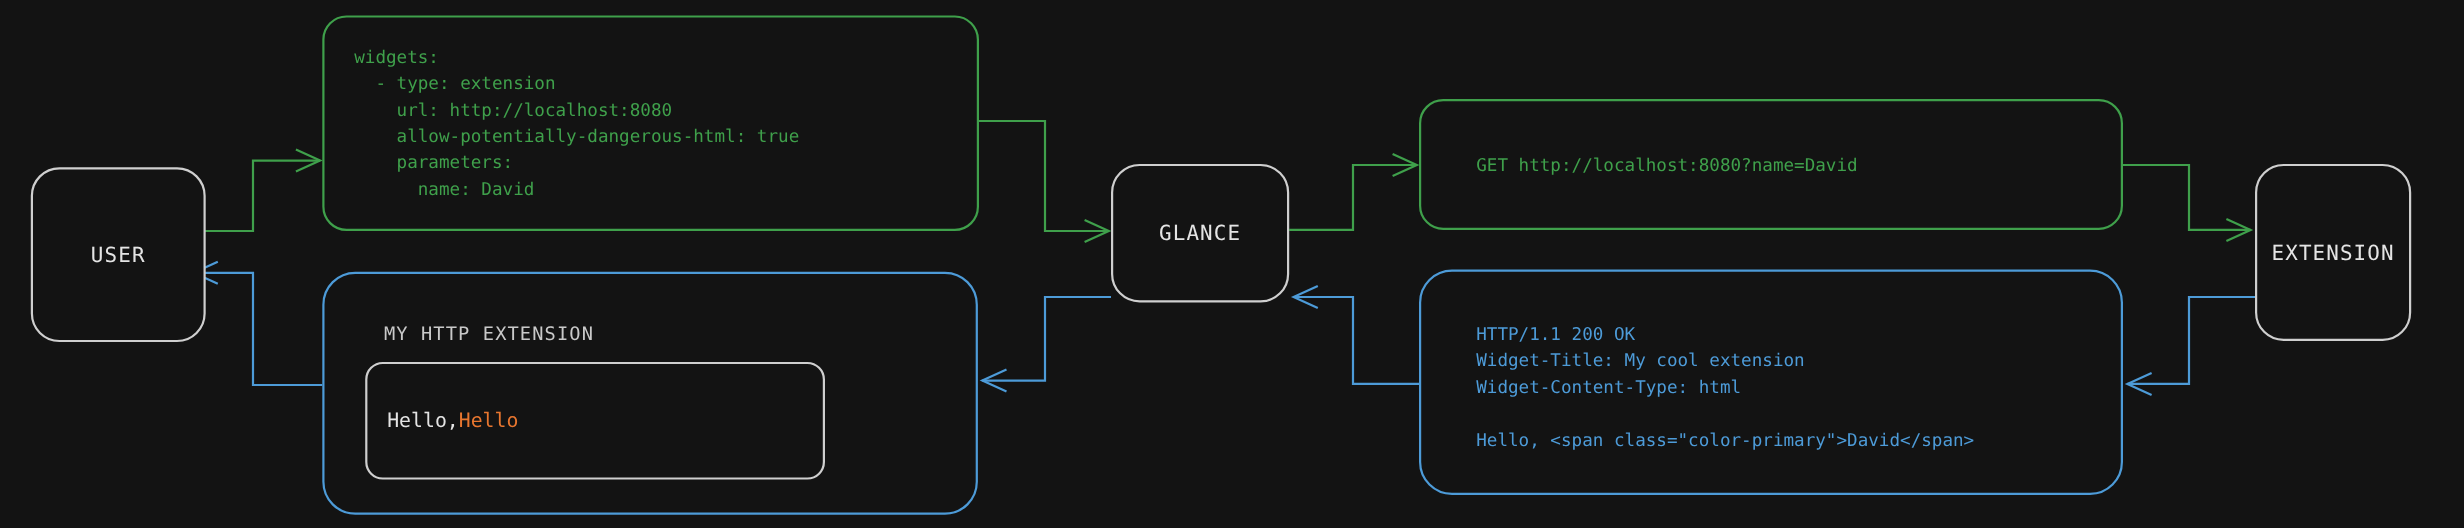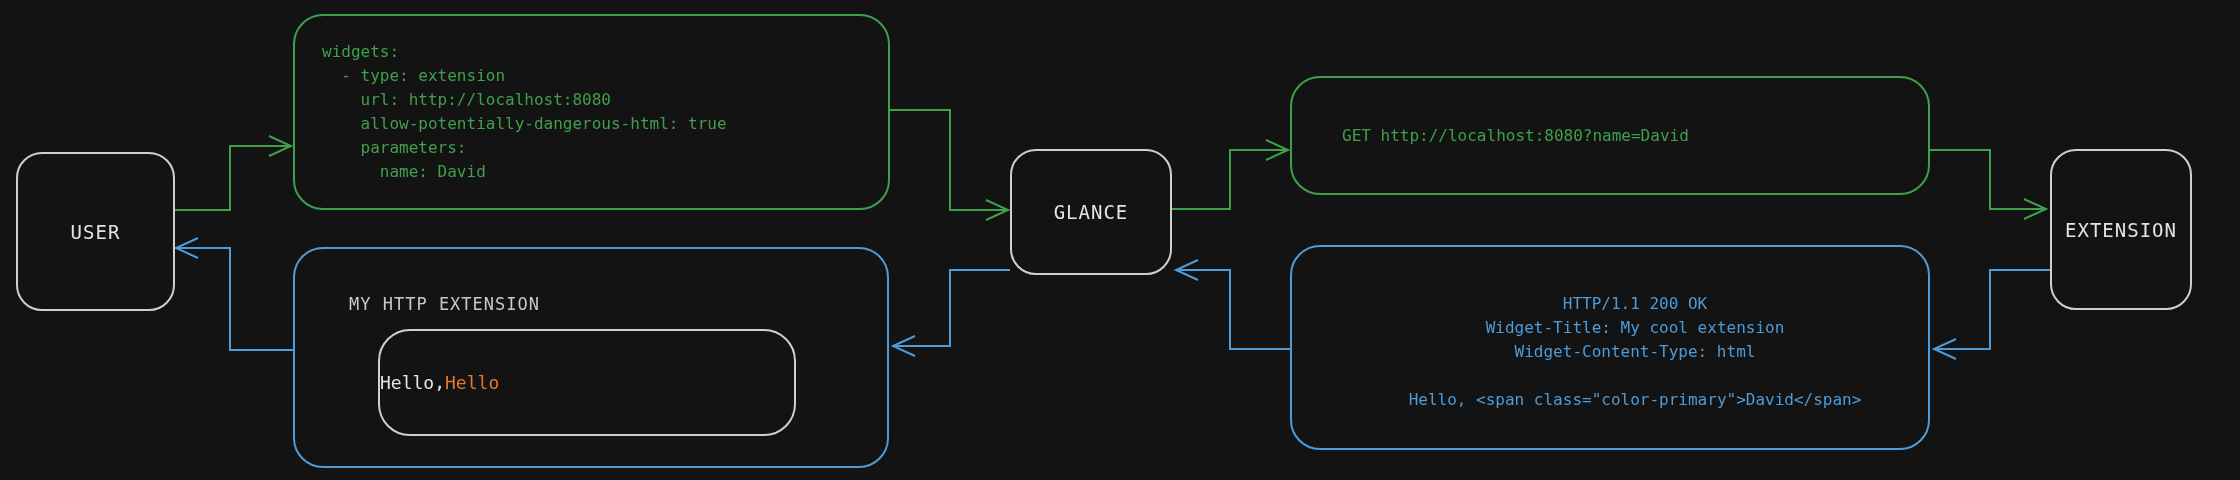--- a/index.html
+++ b/index.html
@@ -37,60 +37,60 @@
     font-size: 19px;
     letter-spacing: 1px;
     background: var(--background);
   }
   .codebox {
     position: absolute;
     border: 2px solid;
     border-radius: 30px;
     background: var(--background);
   }
-  .codebox.green { border-color: var(--green); color: var(--green); }
-  .codebox.blue  { border-color: var(--blue);  color: var(--blue); text-align: center; }
+  .codebox.green { border-color: var(--green); color: var(--green); border-radius: 22px; }
+  .codebox.blue  { border-color: var(--blue);  color: var(--blue); }
   .codebox pre {
     font-family: inherit;
     font-size: 16px;
     line-height: 24px;
     white-space: pre;
   }
   .vcenter { display: flex; align-items: center; }
 
   
-  .user-node      { left: 16px;   top: 152px; width: 159px; height: 159px; }
+  .user-node      { left: 28px;   top: 152px; width: 159px; height: 159px; }
   .glance-node    { left: 1010px; top: 149px; width: 162px; height: 126px; }
   .extension-node { left: 2050px; top: 149px; width: 142px; height: 161px; }
 
   .config-box   { left: 293px;  top: 14px;  width: 597px; height: 196px; padding-left: 27px; }
-  .get-box      { left: 1290px; top: 76px;  width: 640px; height: 119px; padding-left: 50px; }
+  .get-box      { left: 1290px; top: 90px;  width: 640px; height: 119px; padding-left: 50px; }
   .response-box { left: 1290px; top: 245px; width: 640px; height: 205px; padding: 45px 0 0 50px; }
 
   .widget-box {
     position: absolute;
     left: 293px; top: 247px; width: 596px; height: 221px;
     border: 2px solid var(--blue);
     border-radius: 30px;
     background: var(--background);
   }
   .widget-title {
     position: absolute; left: 54px; top: 43px;
     color: var(--title_gray);
     font-size: 17px; line-height: 24px;
     letter-spacing: 1px;
   }
   .widget-inner {
     position: absolute; left: 37px; top: 80px;
     width: 418px; height: 107px;
     border: 2px solid var(--node_border);
-    border-radius: 32px;
+    border-radius: 16px;
     display: flex; align-items: center;
+    padding-left: 18px;
     font-size: 18px;
-    margin-left: 46px;
   }
   .greeting-prefix { color: var(--text_light); }
   .greeting-name   { color: var(--orange); }
 </style>
 </head>
 <body>
 
 <div class="canvas">
 
   <svg class="flow" viewBox="0 0 2240 480" aria-hidden="true">

